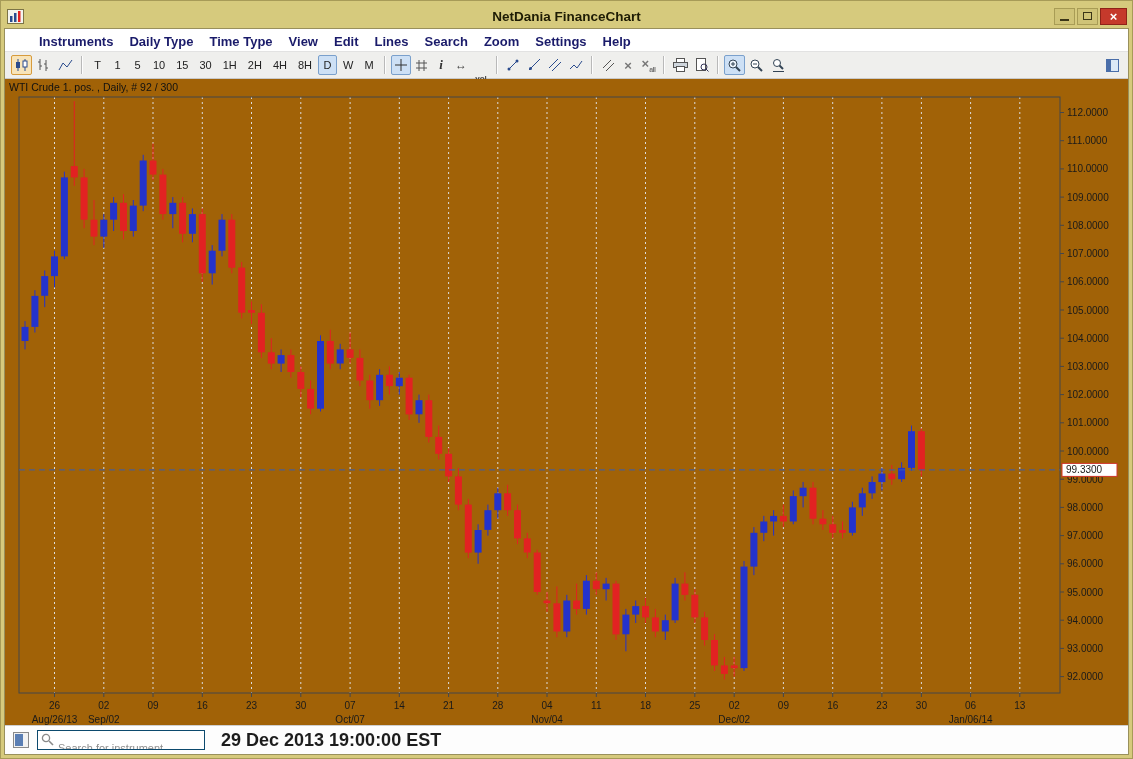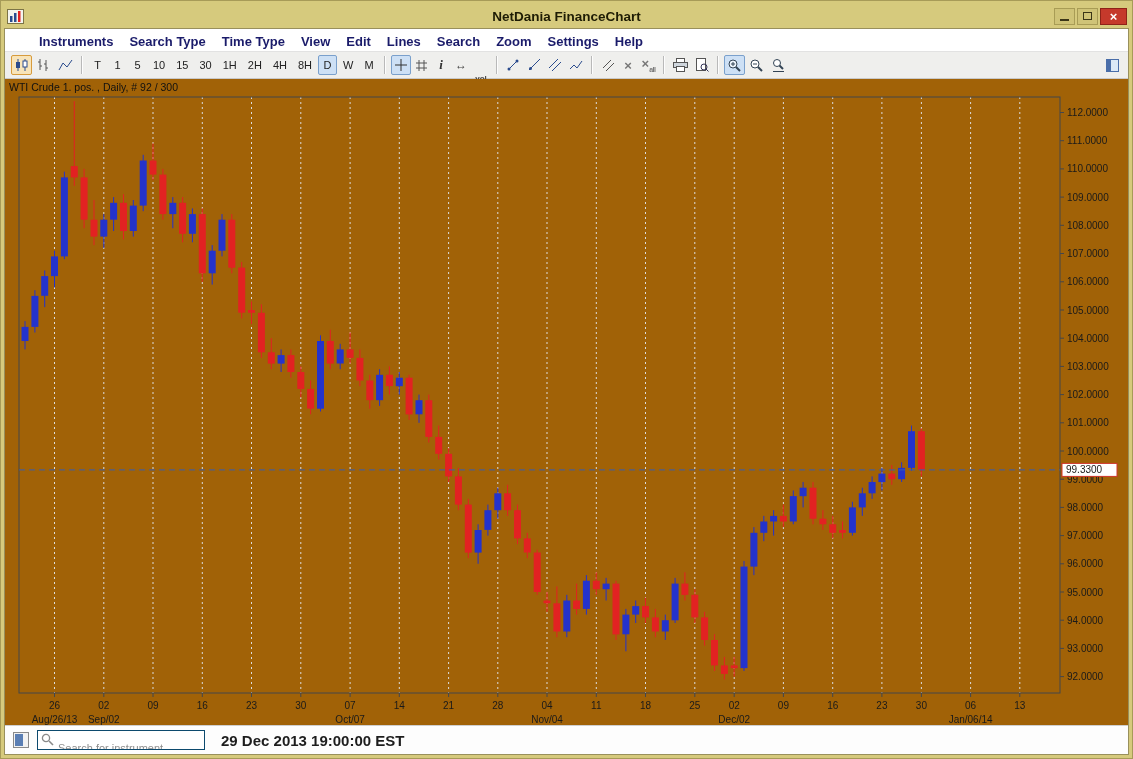--- a/index.html
+++ b/index.html
@@ -47,21 +47,21 @@
   svg text.ax{font-size:10px;fill:#1a1a1a;font-family:"Liberation Sans",sans-serif;}
   svg text.mid{text-anchor:middle;}
   
   .statusbar{height:28px;flex:0 0 auto;background:#fdfdfd;border-top:1px solid #cfcfcf;
     display:flex;align-items:center;padding:0 8px;gap:8px;}
   .search-wrap{position:relative;width:168px;height:20px;}
   .search-wrap input{width:100%;height:100%;box-sizing:border-box;border:1px solid #0c4a6e;
     padding:16px 4px 0 20px;font-size:11px;font-family:"Liberation Sans",sans-serif;color:#333;}
   .search-wrap input::placeholder{color:#8d8d8d;}
   .search-glyph{position:absolute;left:3px;top:2px;}
-  .status-time{font-size:15px;font-weight:700;color:#1d1d1d;margin-left:8px;}
+  .status-time{font-size:18px;font-weight:700;color:#1d1d1d;margin-left:8px;}
 </style>
 </head>
 <body>
 
 <div class="window">
 
   <div class="titlebar">
     <svg class="app-icon" viewBox="0 0 17 15">
       <rect x="0.5" y="0.5" width="16" height="14" fill="#f4f4ee" stroke="#7c7446"></rect>
       <rect x="3" y="7" width="2.5" height="6" fill="#2a4b8d"></rect>
@@ -77,21 +77,21 @@
           <span class="glyph-max"></span>
         </div>
       <div class="win-btn close">×</div>
     </div>
   </div>
 
   <div class="inner">
 
     <div class="menubar">
         <div class="menu-item">Instruments</div>
-        <div class="menu-item">Search Type</div>
+        <div class="menu-item">Daily Type</div>
         <div class="menu-item">Time Type</div>
         <div class="menu-item">View</div>
         <div class="menu-item">Edit</div>
         <div class="menu-item">Lines</div>
         <div class="menu-item">Search</div>
         <div class="menu-item">Zoom</div>
         <div class="menu-item">Settings</div>
         <div class="menu-item">Help</div>
       </div>
 

